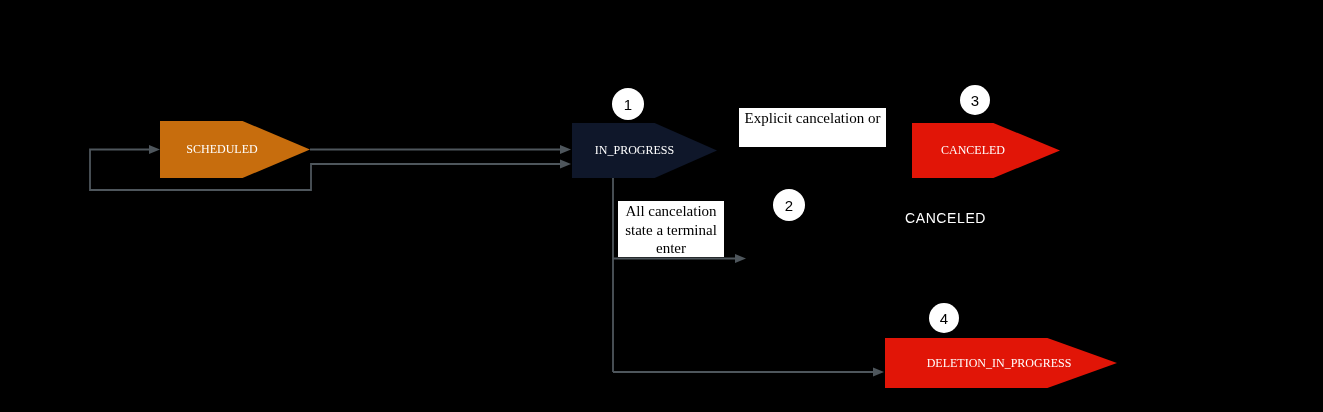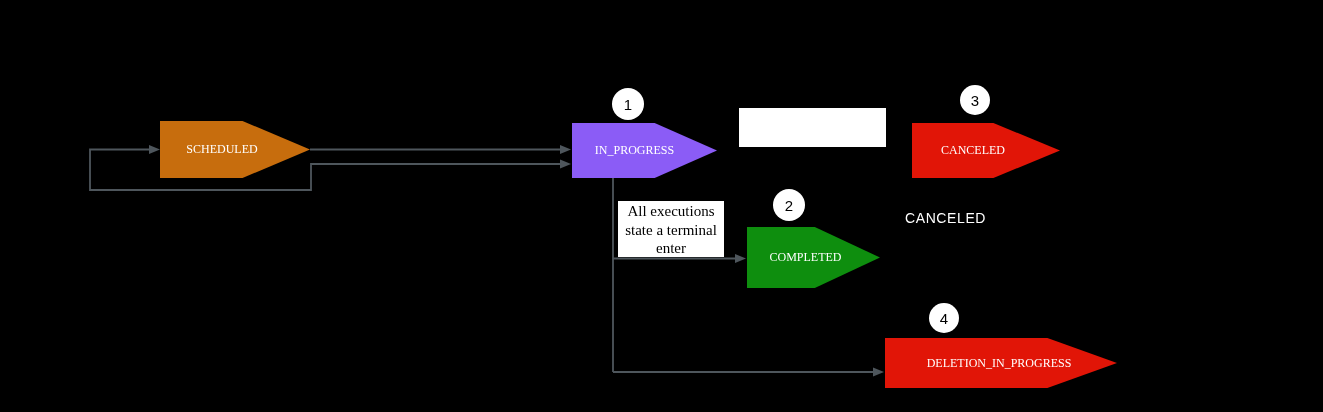--- a/index.html
+++ b/index.html
@@ -41,21 +41,21 @@
     white-space: nowrap;
   }
   .state-scheduled {
     left: 160px; top: 121px; width: 150px; height: 57px;
     background: #C76D0D;
     clip-path: polygon(0% 0%, 55% 0%, 100% 50%, 55% 100%, 0% 100%);
     padding-right: 26px; box-sizing: border-box;
   }
   .state-in-progress {
     left: 572px; top: 123px; width: 145px; height: 55px;
-    background: #8b5cf6;
+    background: #0f172a;
     clip-path: polygon(0% 0%, 57% 0%, 100% 50%, 57% 100%, 0% 100%);
     padding-right: 20px; box-sizing: border-box; justify-content: center;
   }
   .state-canceled {
     left: 912px; top: 123px; width: 148px; height: 55px;
     background: #E11507;
     clip-path: polygon(0% 0%, 55% 0%, 100% 50%, 55% 100%, 0% 100%);
     padding-right: 26px; box-sizing: border-box;
   }
   .state-completed {
@@ -141,45 +141,43 @@
   </div>
 
   <div class="state state-in-progress">
     <span>IN_PROGRESS</span>
   </div>
 
   <div class="state state-canceled">
     <span>CANCELED</span>
   </div>
 
-  <div class="state state-completed">
-    <span>COMPLETED</span>
-  </div>
 
   <div class="state state-deletion">
     <span>DELETION_IN_PROGRESS</span>
   </div>
 
   <div class="badge badge-1">
     <span>1</span>
   </div>
   <div class="badge badge-2">
     <span>2</span>
   </div>
   <div class="badge badge-3">
     <span>3</span>
   </div>
   <div class="badge badge-4">
     <span>4</span>
   </div>
 
   <div class="elabel elabel-cancelation">
+    <div>Explicit cancelation or</div>
   </div>
 
   <div class="elabel elabel-terminal">
-    <div>All executions</div>
+    <div>All cancelation</div>
     <div>state a terminal</div>
     <div>enter</div>
   </div>
 
   <div class="float-label">CANCELED</div>
 
 </div>
 
 </body></html>

